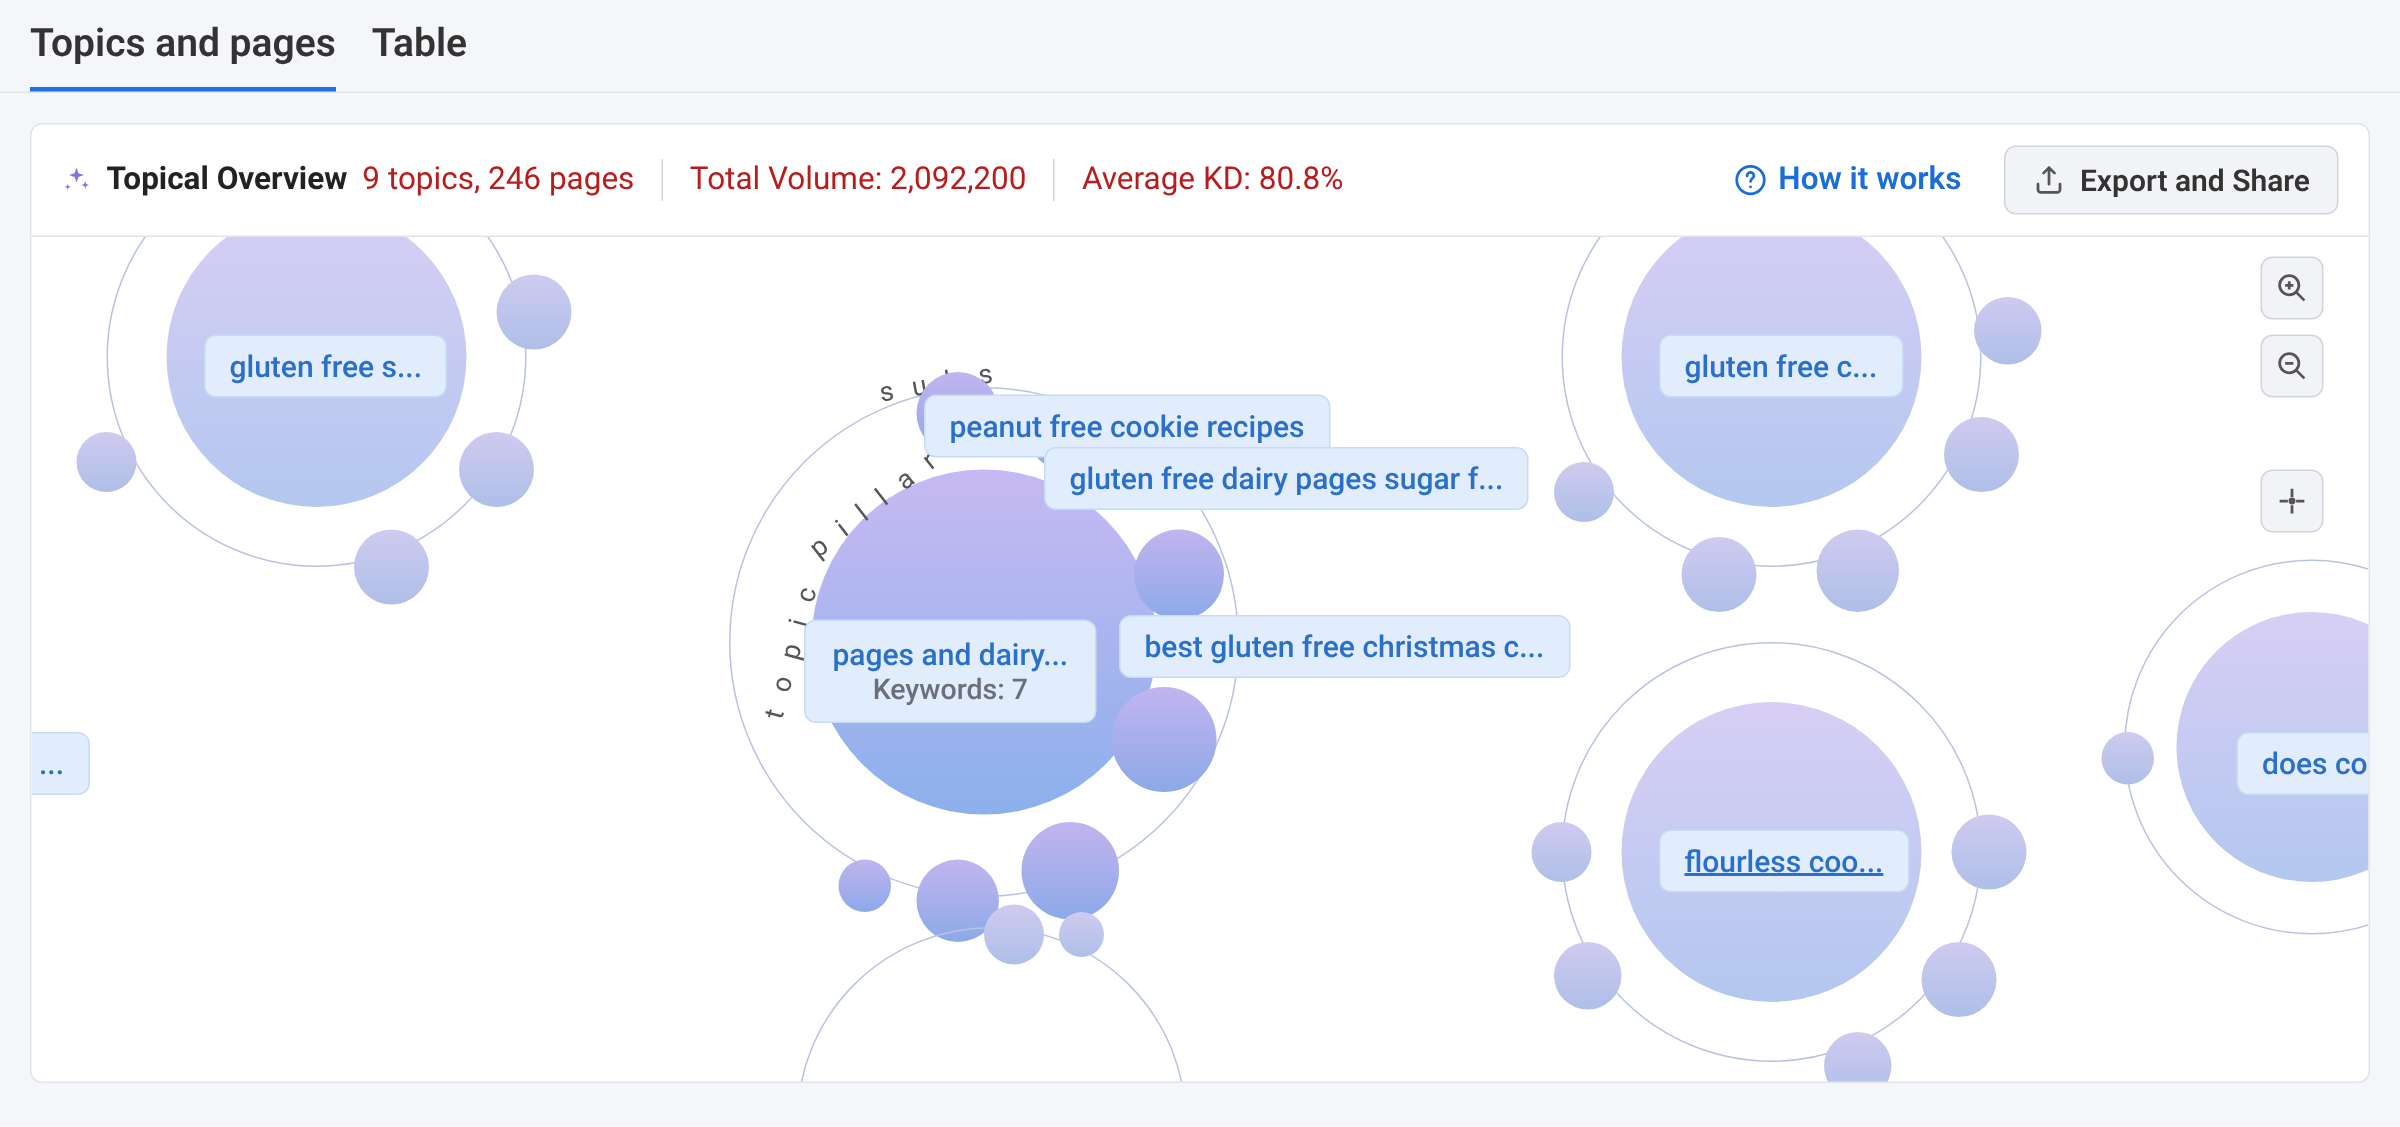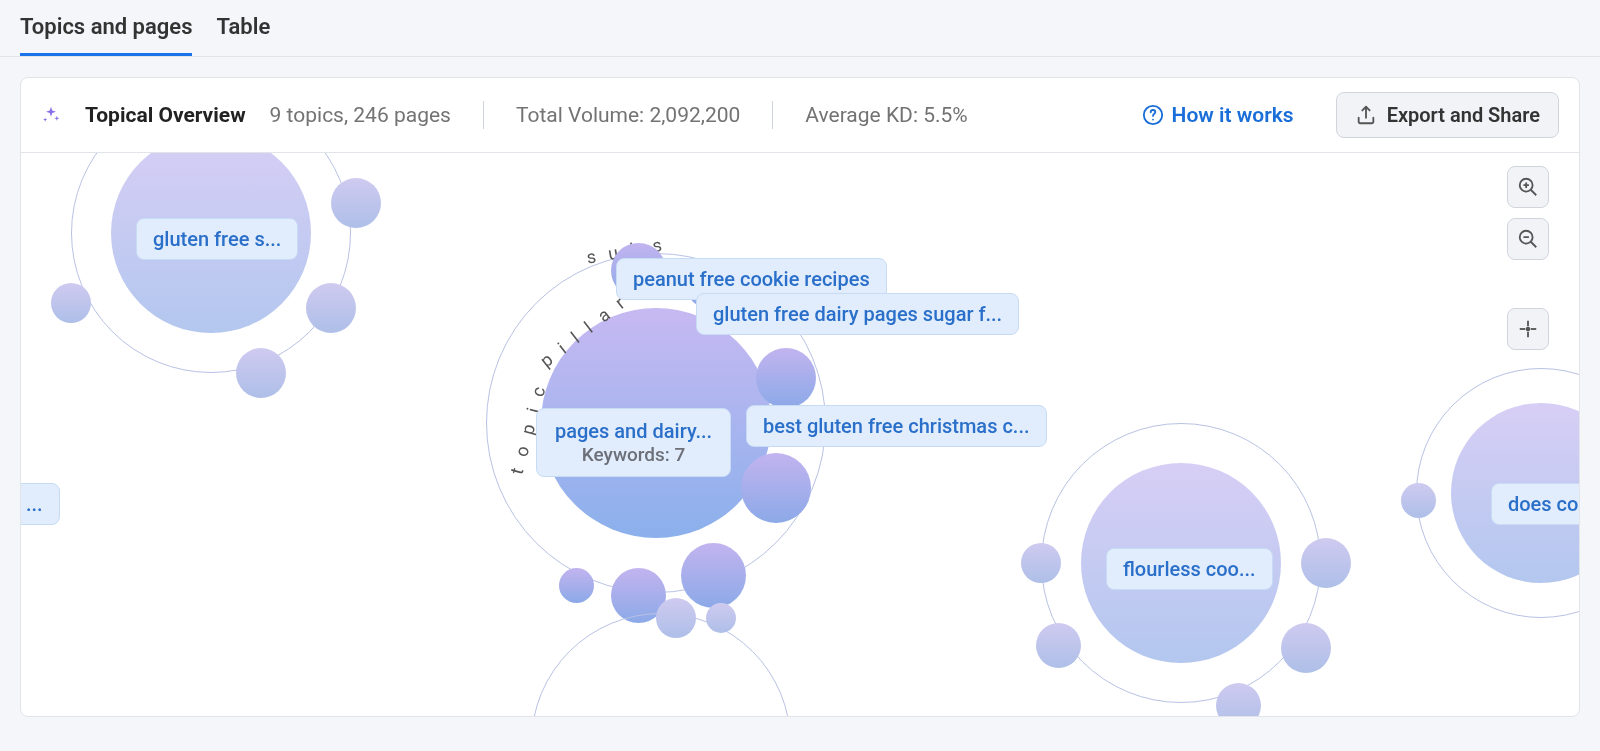--- a/index.html
+++ b/index.html
@@ -12,21 +12,21 @@
     color: #333;
   }
   .tabs-bar {
     display: flex;
     gap: 24px;
     padding: 14px 20px 0 20px;
     border-bottom: 1px solid #e1e4e8;
     background: #f5f6fa;
   }
   .tab {
-    font-size: 22px;
+    font-size: 26px;
     font-weight: 600;
     color: #333;
     padding-bottom: 14px;
     cursor: pointer;
   }
   .tab.active {
     border-bottom: 3px solid #1a73e8;
   }
   .panel {
     margin: 20px;
@@ -35,26 +35,26 @@
     border-radius: 8px;
     overflow: hidden;
     position: relative;
     height: 640px;
   }
   .panel-header {
     display: flex;
     align-items: center;
     padding: 14px 20px;
     border-bottom: 1px solid #e1e4e8;
-    gap: 24px;
+    gap: 10px;
     font-size: 21px;
   }
   .sparkle-icon svg { width: 20px; height: 20px; display:block; }
   .title { font-weight: 700; color:#222; }
-  .meta { color: #737373; }
+  .meta { color: #b91c1c; }
   .sep { width: 1px; height: 28px; background: #d0d4dc; margin: 0 8px; }
   .spacer { flex: 1; }
   .how-link {
     display: flex; align-items: center; gap: 8px;
     color: #1a6ed8; font-weight: 600; cursor: pointer;
   }
   .how-link svg { width: 22px; height: 22px; }
   .export-btn {
     display: flex; align-items: center; gap: 10px;
     background: #f1f3f6; border: 1px solid #d0d4dc; border-radius: 8px;
@@ -140,21 +140,21 @@
     <span class="sparkle-icon">
       <svg viewBox="0 0 24 24" fill="#8a6ee8">
           <path d="M12 2l1.5 4.5L18 8l-4.5 1.5L12 14l-1.5-4.5L6 8l4.5-1.5L12 2zM19 13l.8 2.2L22 16l-2.2.8L19 19l-.8-2.2L16 16l2.2-.8L19 13zM5 15l.6 1.8L7.5 17.5l-1.9.7L5 20l-.6-1.8L2.5 17.5l1.9-.7L5 15z"></path>
         </svg>
     </span>
     <span class="title">Topical Overview</span>
     <span class="meta">9 topics, 246 pages</span>
     <div class="sep"></div>
     <span class="meta">Total Volume: 2,092,200</span>
     <div class="sep"></div>
-    <span class="meta">Average KD: 5.5%</span>
+    <span class="meta">Average KD: 80.8%</span>
     <div class="spacer"></div>
     <div class="how-link">
       <svg viewBox="0 0 24 24" fill="none" stroke="#1a6ed8" stroke-width="2">
           <circle cx="12" cy="12" r="10"></circle>
           <path d="M9.5 9a2.5 2.5 0 015 0c0 1.5-2.5 2-2.5 4" stroke-linecap="round"></path>
           <circle cx="12" cy="17" r="1" fill="#1a6ed8" stroke="none"></circle>
         </svg>
       <span>How it works</span>
     </div>
     <div class="export-btn">
@@ -234,30 +234,40 @@
       <div class="pill" style="left:155px; top:-15px;">gluten free dairy pages sugar f...</div>
       <div class="pill" style="left:205px; top:73px;margin-top:24px;">best gluten free christmas c...</div>
     </div>
 
     <div class="cluster" style="left:550px; top:500px;">
       <div class="orbit-ring" style="left:-40px; top:-40px; width:260px; height:260px;"></div>
       <div class="moon faded" style="left:85px; top:-55px; width:40px; height:40px;"></div>
       <div class="moon faded" style="left:135px; top:-50px; width:30px; height:30px;"></div>
     </div>
 
+    <div class="cluster" style="left:1060px; top:-20px;">
+      <div class="orbit-ring" style="left:-40px; top:-40px; width:280px; height:280px;"></div>
+      <div class="big-circle faded"></div>
+      <div class="moon faded" style="left:235px; top:60px; width:45px; height:45px;"></div>
+      <div class="moon faded" style="left:215px; top:140px; width:50px; height:50px;"></div>
+      <div class="moon faded" style="left:130px; top:215px; width:55px; height:55px;"></div>
+      <div class="moon faded" style="left:40px; top:220px; width:50px; height:50px;"></div>
+      <div class="moon faded" style="left:-45px; top:170px; width:40px; height:40px;"></div>
+      <div class="pill" style="left:25px; top:85px;">gluten free c...</div>
+    </div>
 
     <div class="cluster" style="left:1060px; top:310px;">
       <div class="orbit-ring" style="left:-40px; top:-40px; width:280px; height:280px;"></div>
       <div class="big-circle faded"></div>
       <div class="moon faded" style="left:220px; top:75px; width:50px; height:50px;"></div>
       <div class="moon faded" style="left:200px; top:160px; width:50px; height:50px;"></div>
       <div class="moon faded" style="left:135px; top:220px; width:45px; height:45px;"></div>
       <div class="moon faded" style="left:-45px; top:160px; width:45px; height:45px;"></div>
       <div class="moon faded" style="left:-60px; top:80px; width:40px; height:40px;"></div>
-      <div class="pill" style="left:25px; top:85px;">flourless coo...</div>
+      <div class="pill" style="left:25px; top:85px;text-decoration:underline;">flourless coo...</div>
     </div>
 
     <div class="cluster" style="left:1430px; top:250px;">
       <div class="big-circle faded" style="width:180px; height:180px;"></div>
       <div class="orbit-ring" style="left:-35px; top:-35px; width:250px; height:250px;"></div>
       <div class="moon faded" style="left:-50px; top:80px; width:35px; height:35px;"></div>
     </div>
     <div class="pill" style="left:1470px; top:330px; border-radius:8px 0 0 8px;">does co</div>
 
   </div>

